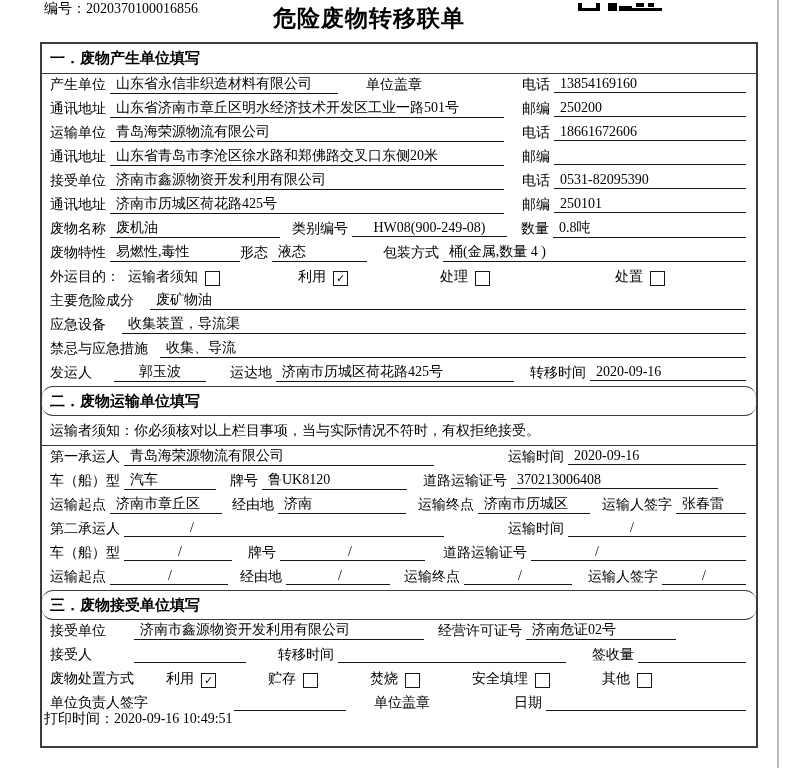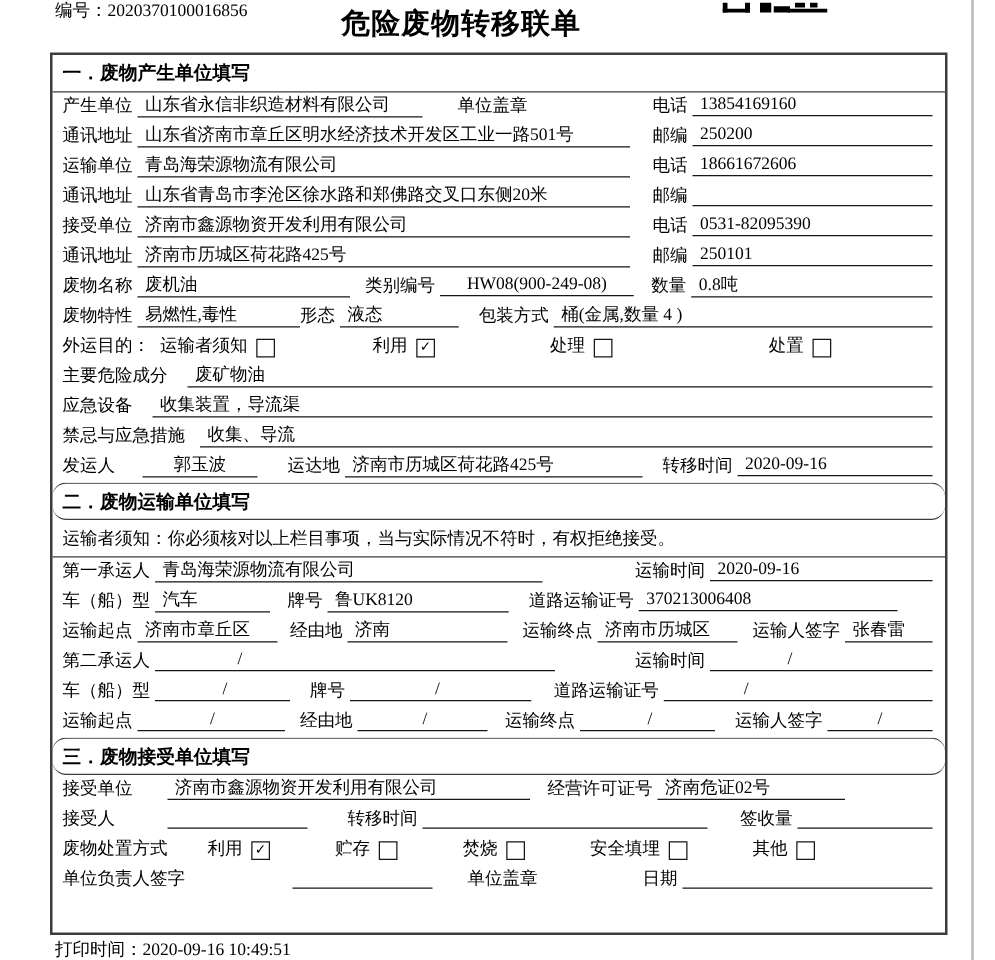--- a/index.html
+++ b/index.html
@@ -39,21 +39,21 @@
     box-sizing:border-box;min-height:17px;margin-left:4px;overflow:hidden;
   }
   .fill{flex:1 1 auto;}
   .mla{margin-left:auto;}
   .cb{
     display:inline-block;width:13px;height:13px;border:1.5px solid #161616;
     line-height:12px;font-size:11px;text-align:center;margin-left:7px;
     box-sizing:content-box;vertical-align:-2px;
   }
   .cbi{white-space:nowrap;display:flex;align-items:flex-end;}
-  .print-time{position:absolute;left:44px;top:751px;white-space:nowrap;}
+  .print-time{position:absolute;left:44px;top:710px;white-space:nowrap;}
 </style>
 </head>
 <body>
 
 <div class="page-edge"></div>
 
 <div class="doc-header">
   <div class="doc-no">
     <span>编号：</span><span>2020370100016856</span>
   </div>

